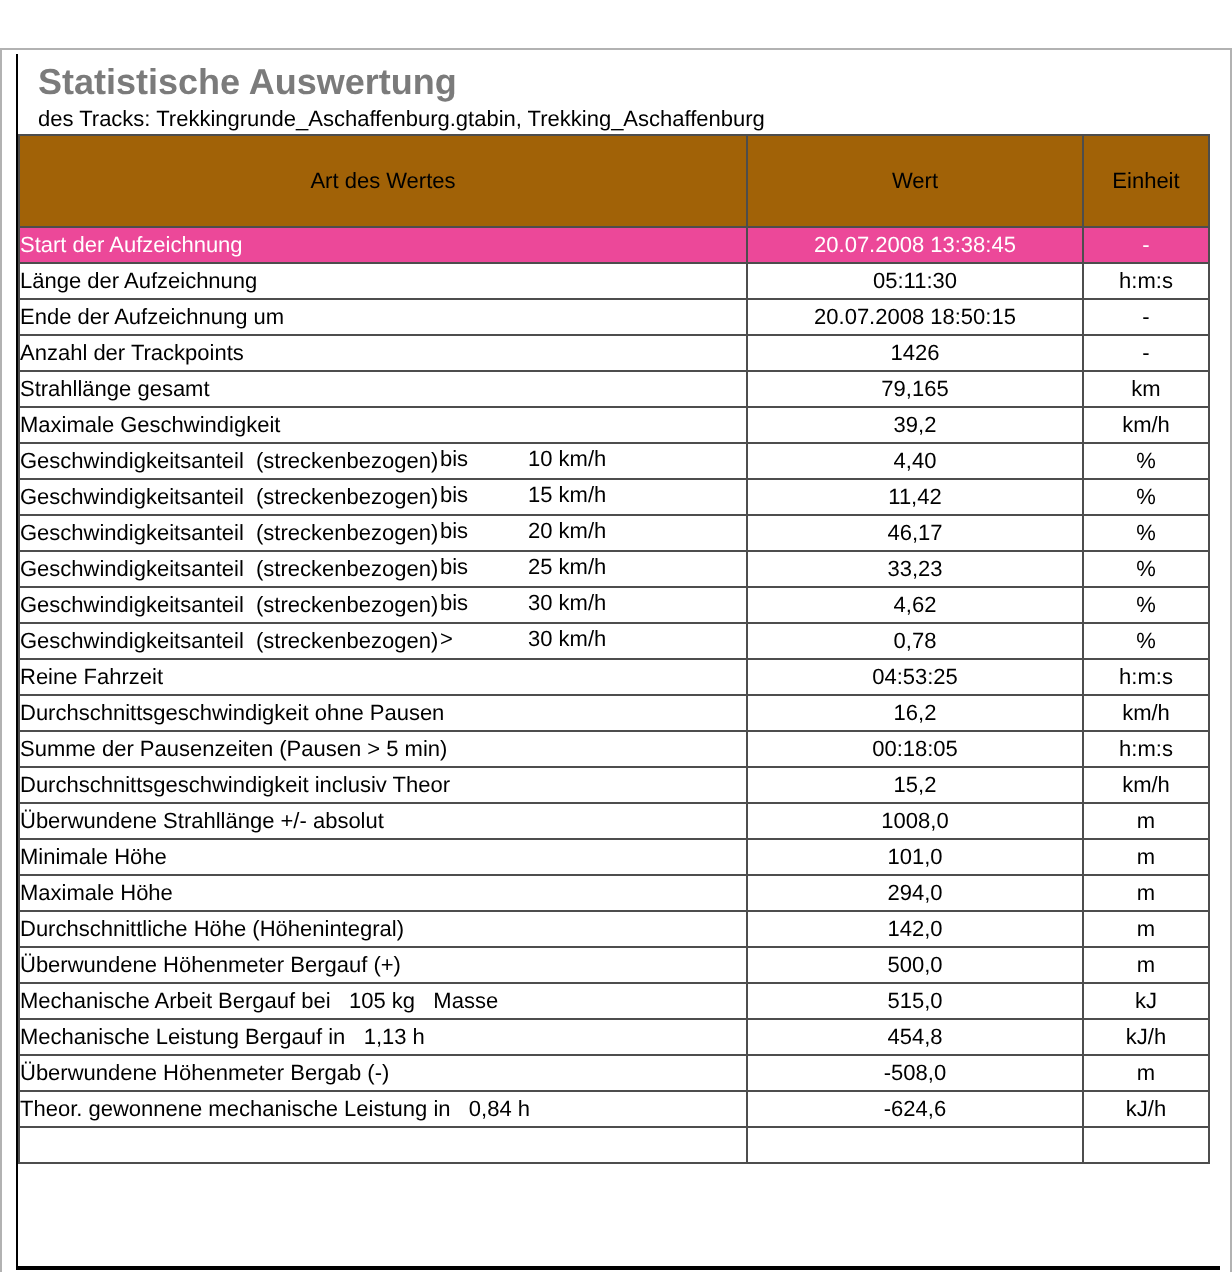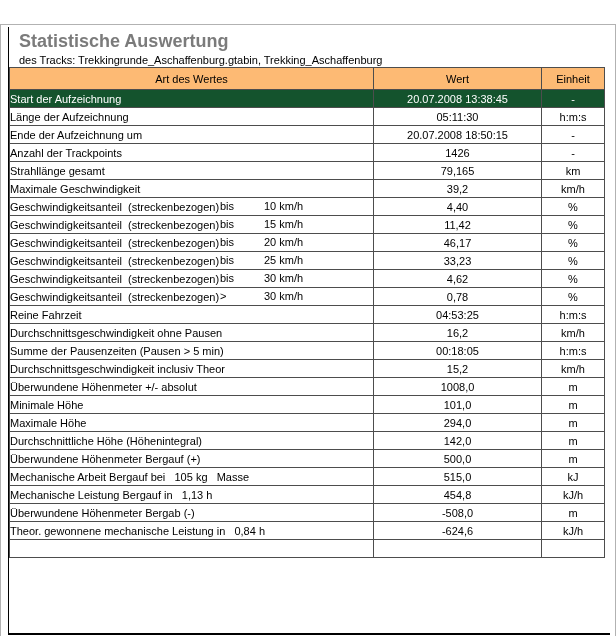--- a/index.html
+++ b/index.html
@@ -29,31 +29,31 @@
   }
   table.stats {
     position:absolute; left:8px; top:42px;
     width:595px; border-collapse:collapse; table-layout:fixed;
     font-size:11px;
   }
   table.stats col.c1 { width:364px; }
   table.stats col.c2 { width:168px; }
   table.stats col.c3 { width:63px; }
   table.stats th {
-    height:21px; background:#fdba74; font-weight:normal;
-    border:1px solid #4d4d4d; text-align:center; padding:0;
+    height:21px; background:#a16207; font-weight:normal;
+    border:1px solid #4d4d4d; text-align:center; padding:12px;
   }
   table.stats td {
     height:17px; border:1px solid #4d4d4d; padding:0 0 0 0;
     white-space:pre; overflow:hidden; vertical-align:middle;
   }
   td.cell-label { padding-left:4px; text-align:left; position:relative; }
   td.cell-wert  { text-align:center; padding-right:8px; }
   td.cell-einheit { text-align:center; }
-  tr.highlight td { background:#14532d; color:#ffffff; border-color:#4d4d4d; }
+  tr.highlight td { background:#ec4899; color:#ffffff; border-color:#4d4d4d; }
   .tab1 { position:absolute; left:210px; top:0; line-height:17px; }
   .tab2 { position:absolute; left:254px; top:0; line-height:17px; }
   .bottom-strip {
     position:absolute; left:8px; top:612px; width:600px; height:7px;
     background:#f2f2f2;
   }
   .footer-note {
     position:absolute; left:0; top:620px; width:602px;
     text-align:center; font-size:10px; color:#000; white-space:nowrap;
   }
@@ -155,21 +155,21 @@
           <td class="cell-label">Summe der Pausenzeiten (Pausen &gt; 5 min)</td>
           <td class="cell-wert">00:18:05</td>
           <td class="cell-einheit">h:m:s</td>
         </tr>
         <tr>
           <td class="cell-label">Durchschnittsgeschwindigkeit inclusiv Theor</td>
           <td class="cell-wert">15,2</td>
           <td class="cell-einheit">km/h</td>
         </tr>
         <tr>
-          <td class="cell-label">Überwundene Höhenmeter +/- absolut</td>
+          <td class="cell-label">Überwundene Strahllänge +/- absolut</td>
           <td class="cell-wert">1008,0</td>
           <td class="cell-einheit">m</td>
         </tr>
         <tr>
           <td class="cell-label">Minimale Höhe</td>
           <td class="cell-wert">101,0</td>
           <td class="cell-einheit">m</td>
         </tr>
         <tr>
           <td class="cell-label">Maximale Höhe</td>

